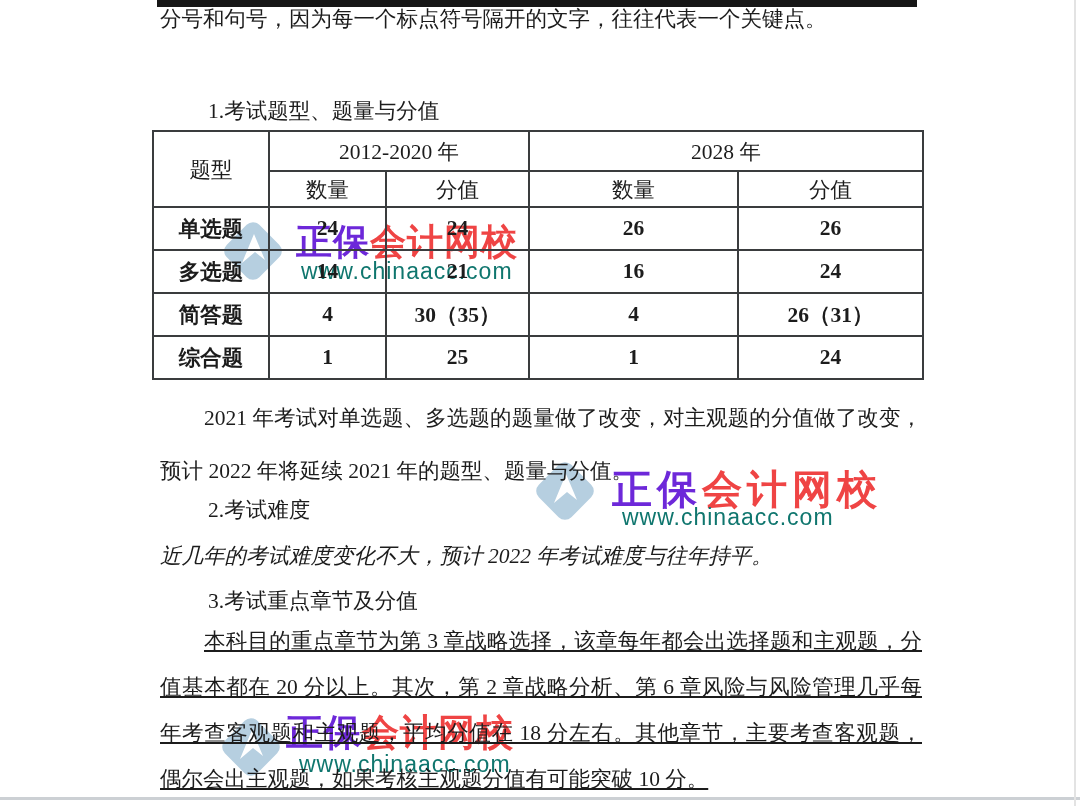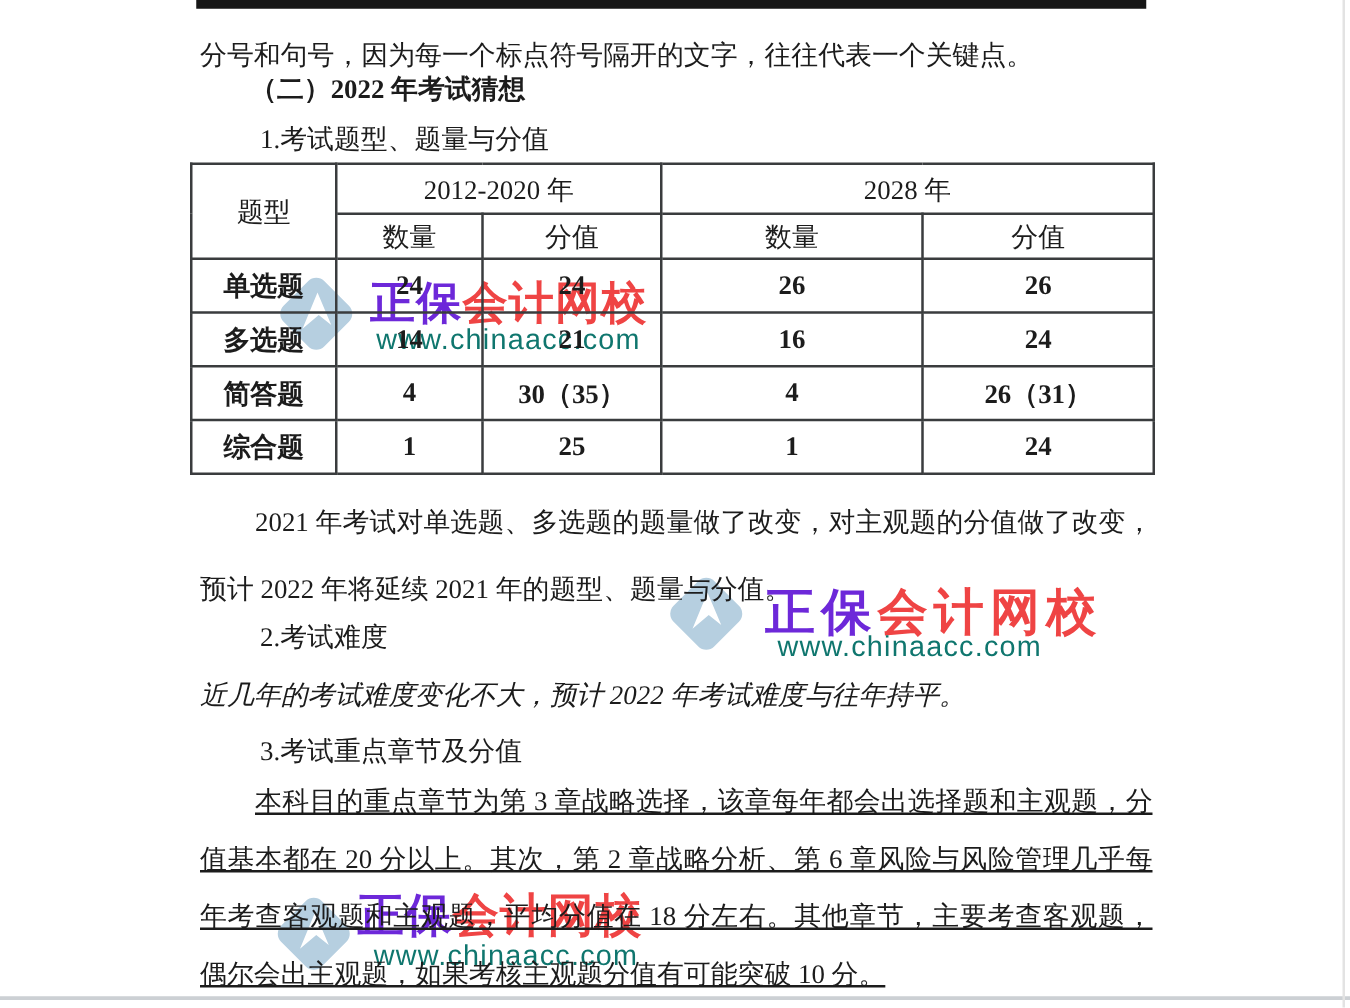--- a/index.html
+++ b/index.html
@@ -10,21 +10,21 @@
   }
   .layer-watermarks{position:absolute;inset:0;z-index:0;}
   .layer-content{position:absolute;inset:0;z-index:1;}
 
   .top-bar{position:absolute;left:157px;top:0;width:760px;height:7px;background:#161616;}
   .bottom-rule{position:absolute;left:0;top:797px;width:1080px;height:3px;background:#ccd0d4;}
   .right-edge{position:absolute;left:1074px;top:0;width:2px;height:806px;background:#e3e3e3;}
 
   .txt{position:absolute;left:160px;width:762px;font-size:21.5px;line-height:30px;white-space:nowrap;}
   .wrap{white-space:normal;text-align:justify;}
-  .intro{top:29px;}
+  .intro{top:4px;}
   .heading{top:56px;text-indent:40px;font-weight:bold;}
   .item-title-1{top:96px;text-indent:48px;}
   .para-after-table{top:392px;line-height:53px;text-indent:44px;}
   .item-title-2{top:495px;text-indent:48px;}
   .item-para-2{top:541px;font-style:italic;}
   .item-title-3{top:586px;text-indent:48px;}
   .para-chapters{top:618px;line-height:46px;text-indent:44px;text-decoration:underline;}
 
   table.exam{
     position:absolute;left:152px;top:130px;width:770px;
@@ -76,21 +76,20 @@
     <path d="M26 49 L38 20 L49 46 L39 38 Z" fill="#ffffff"></path>
   </svg>
   <div class="wm wm-brand wm3-brand"><span class="wm-blue">正保</span><span class="wm-gray">会计网校</span></div>
   <div class="wm wm-url wm3-url">www.chinaacc.com</div>
 </div>
 
 <div class="layer-content">
   <div class="top-bar"></div>
 
   <div class="txt intro">分号和句号，因为每一个标点符号隔开的文字，往往代表一个关键点。</div>
-  <div class="txt heading">（二）2022 年考试猜想</div>
   <div class="txt item-title-1">1.考试题型、题量与分值</div>
 
   <table class="exam">
     <colgroup>
       <col style="width:116px">
         <col style="width:117px">
         <col style="width:143px">
         <col style="width:209px">
         <col style="width:185px">
     </colgroup>

